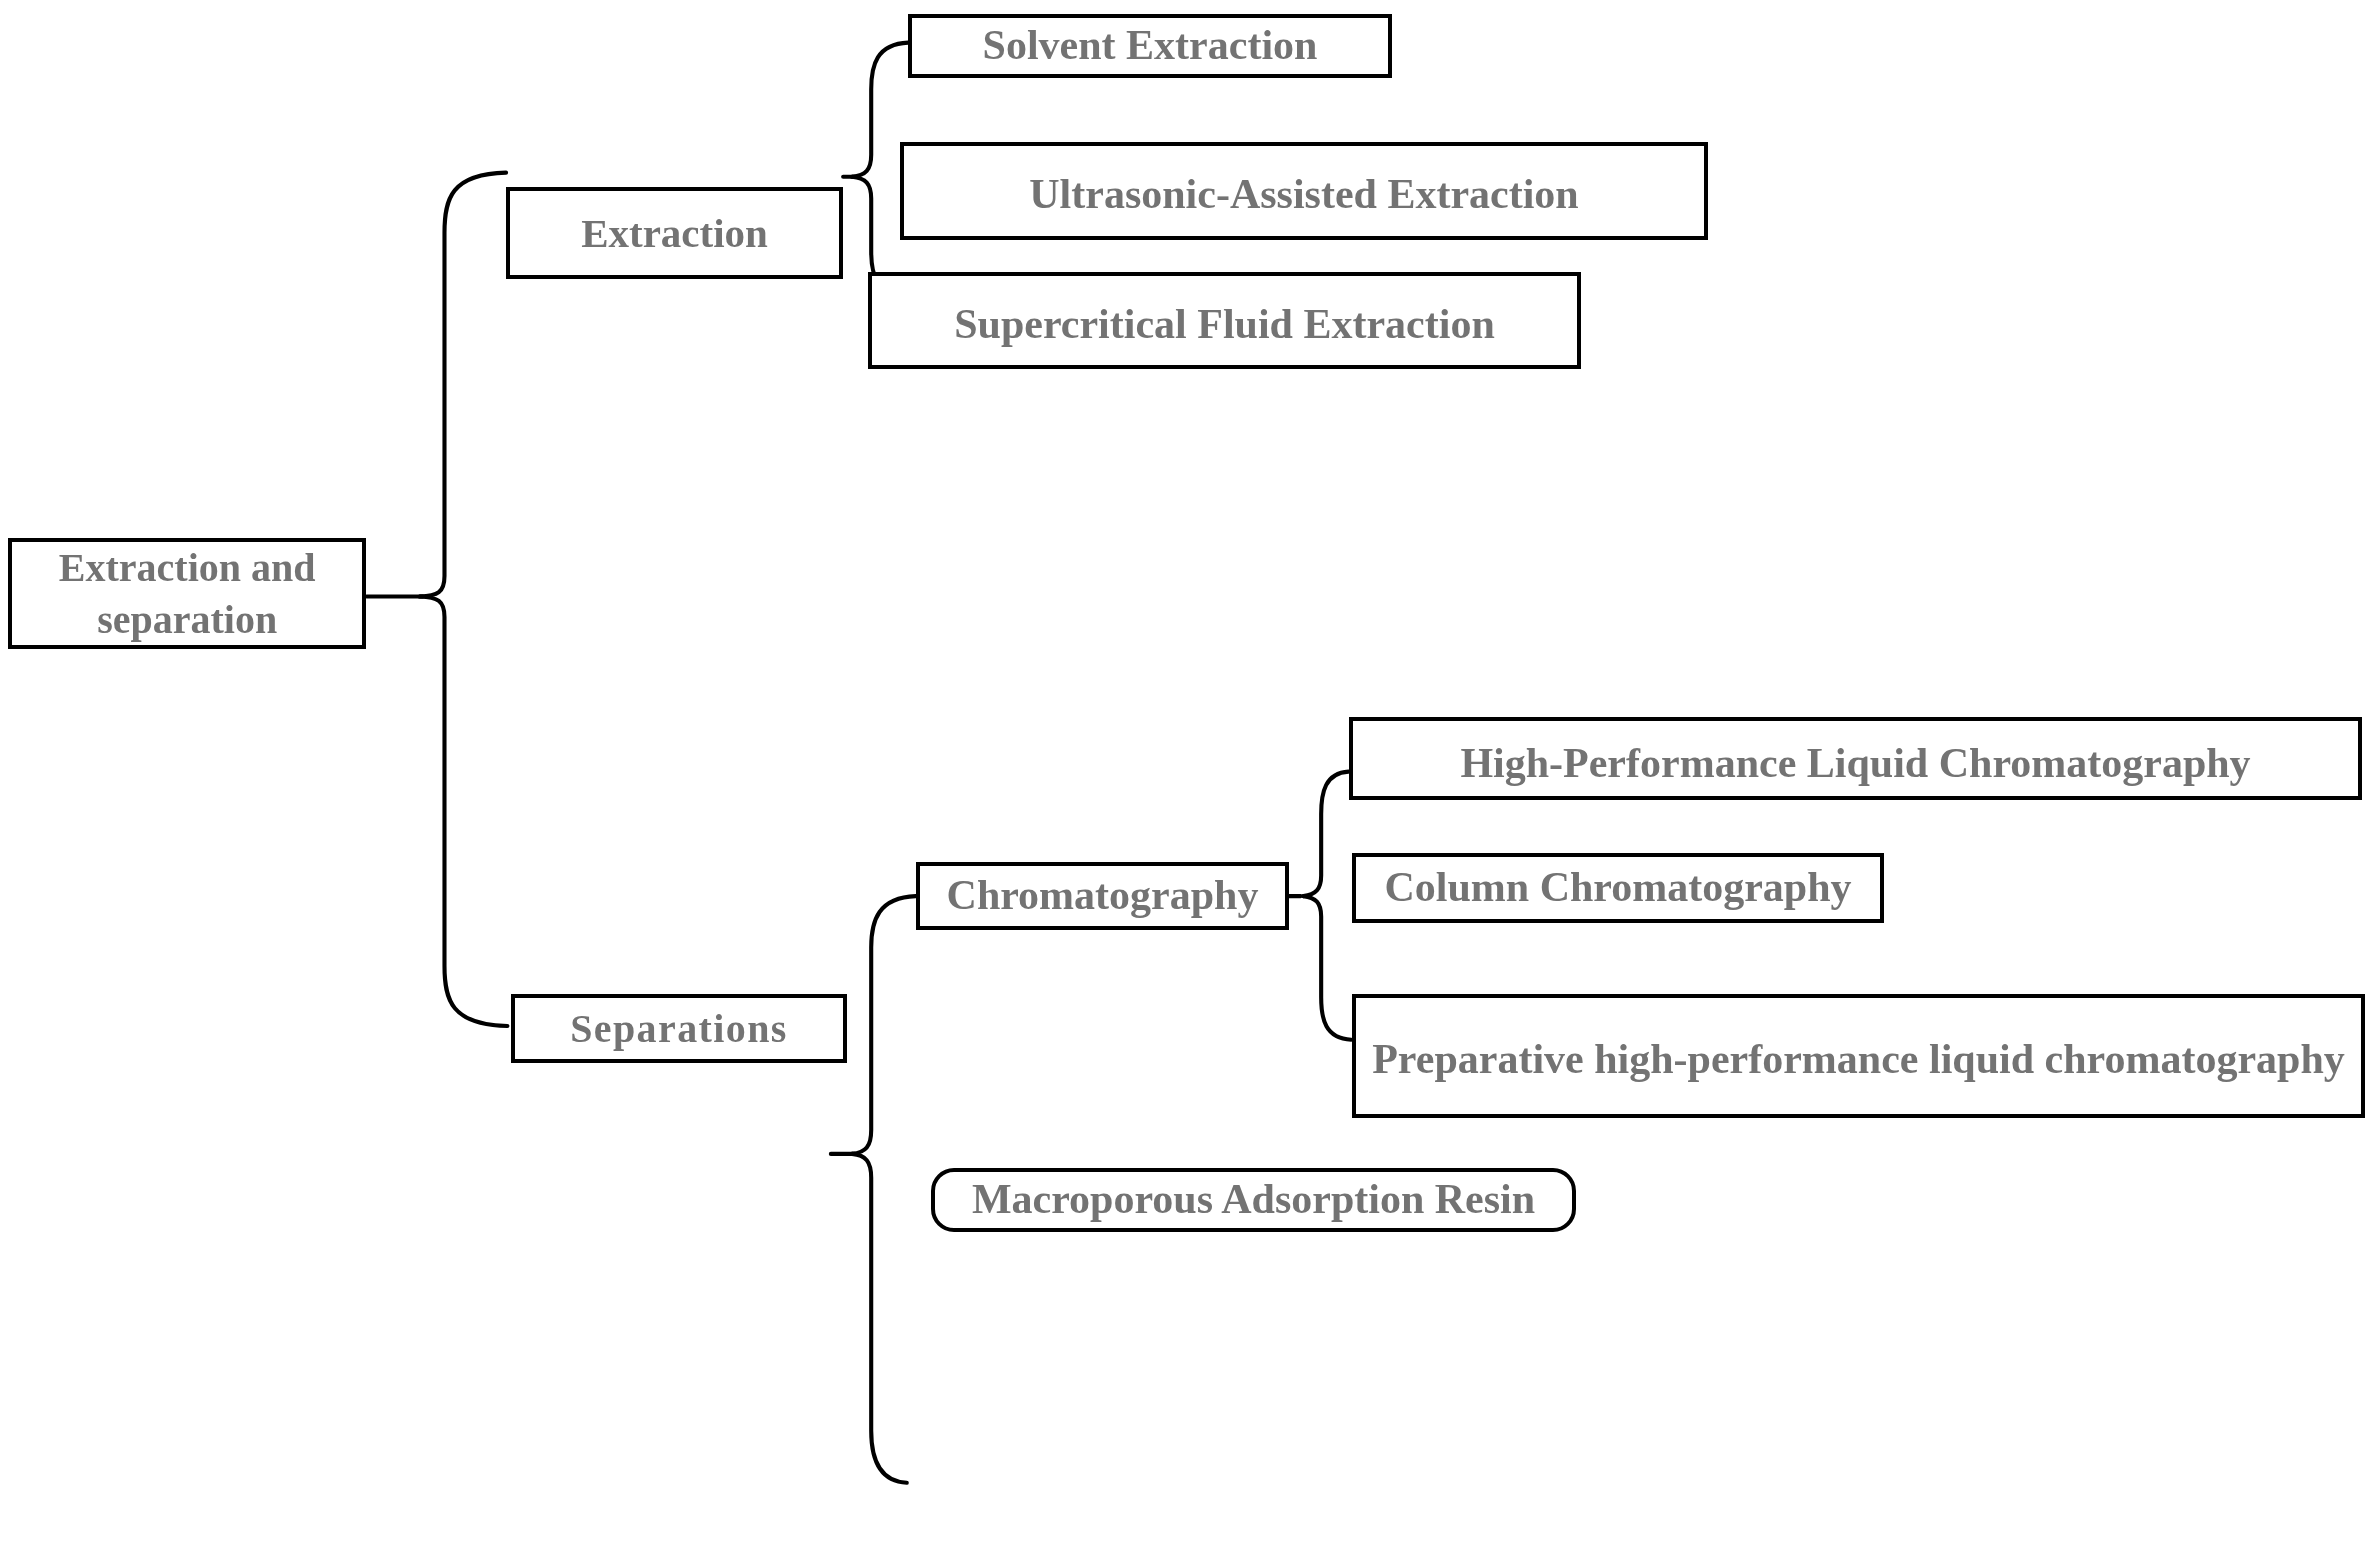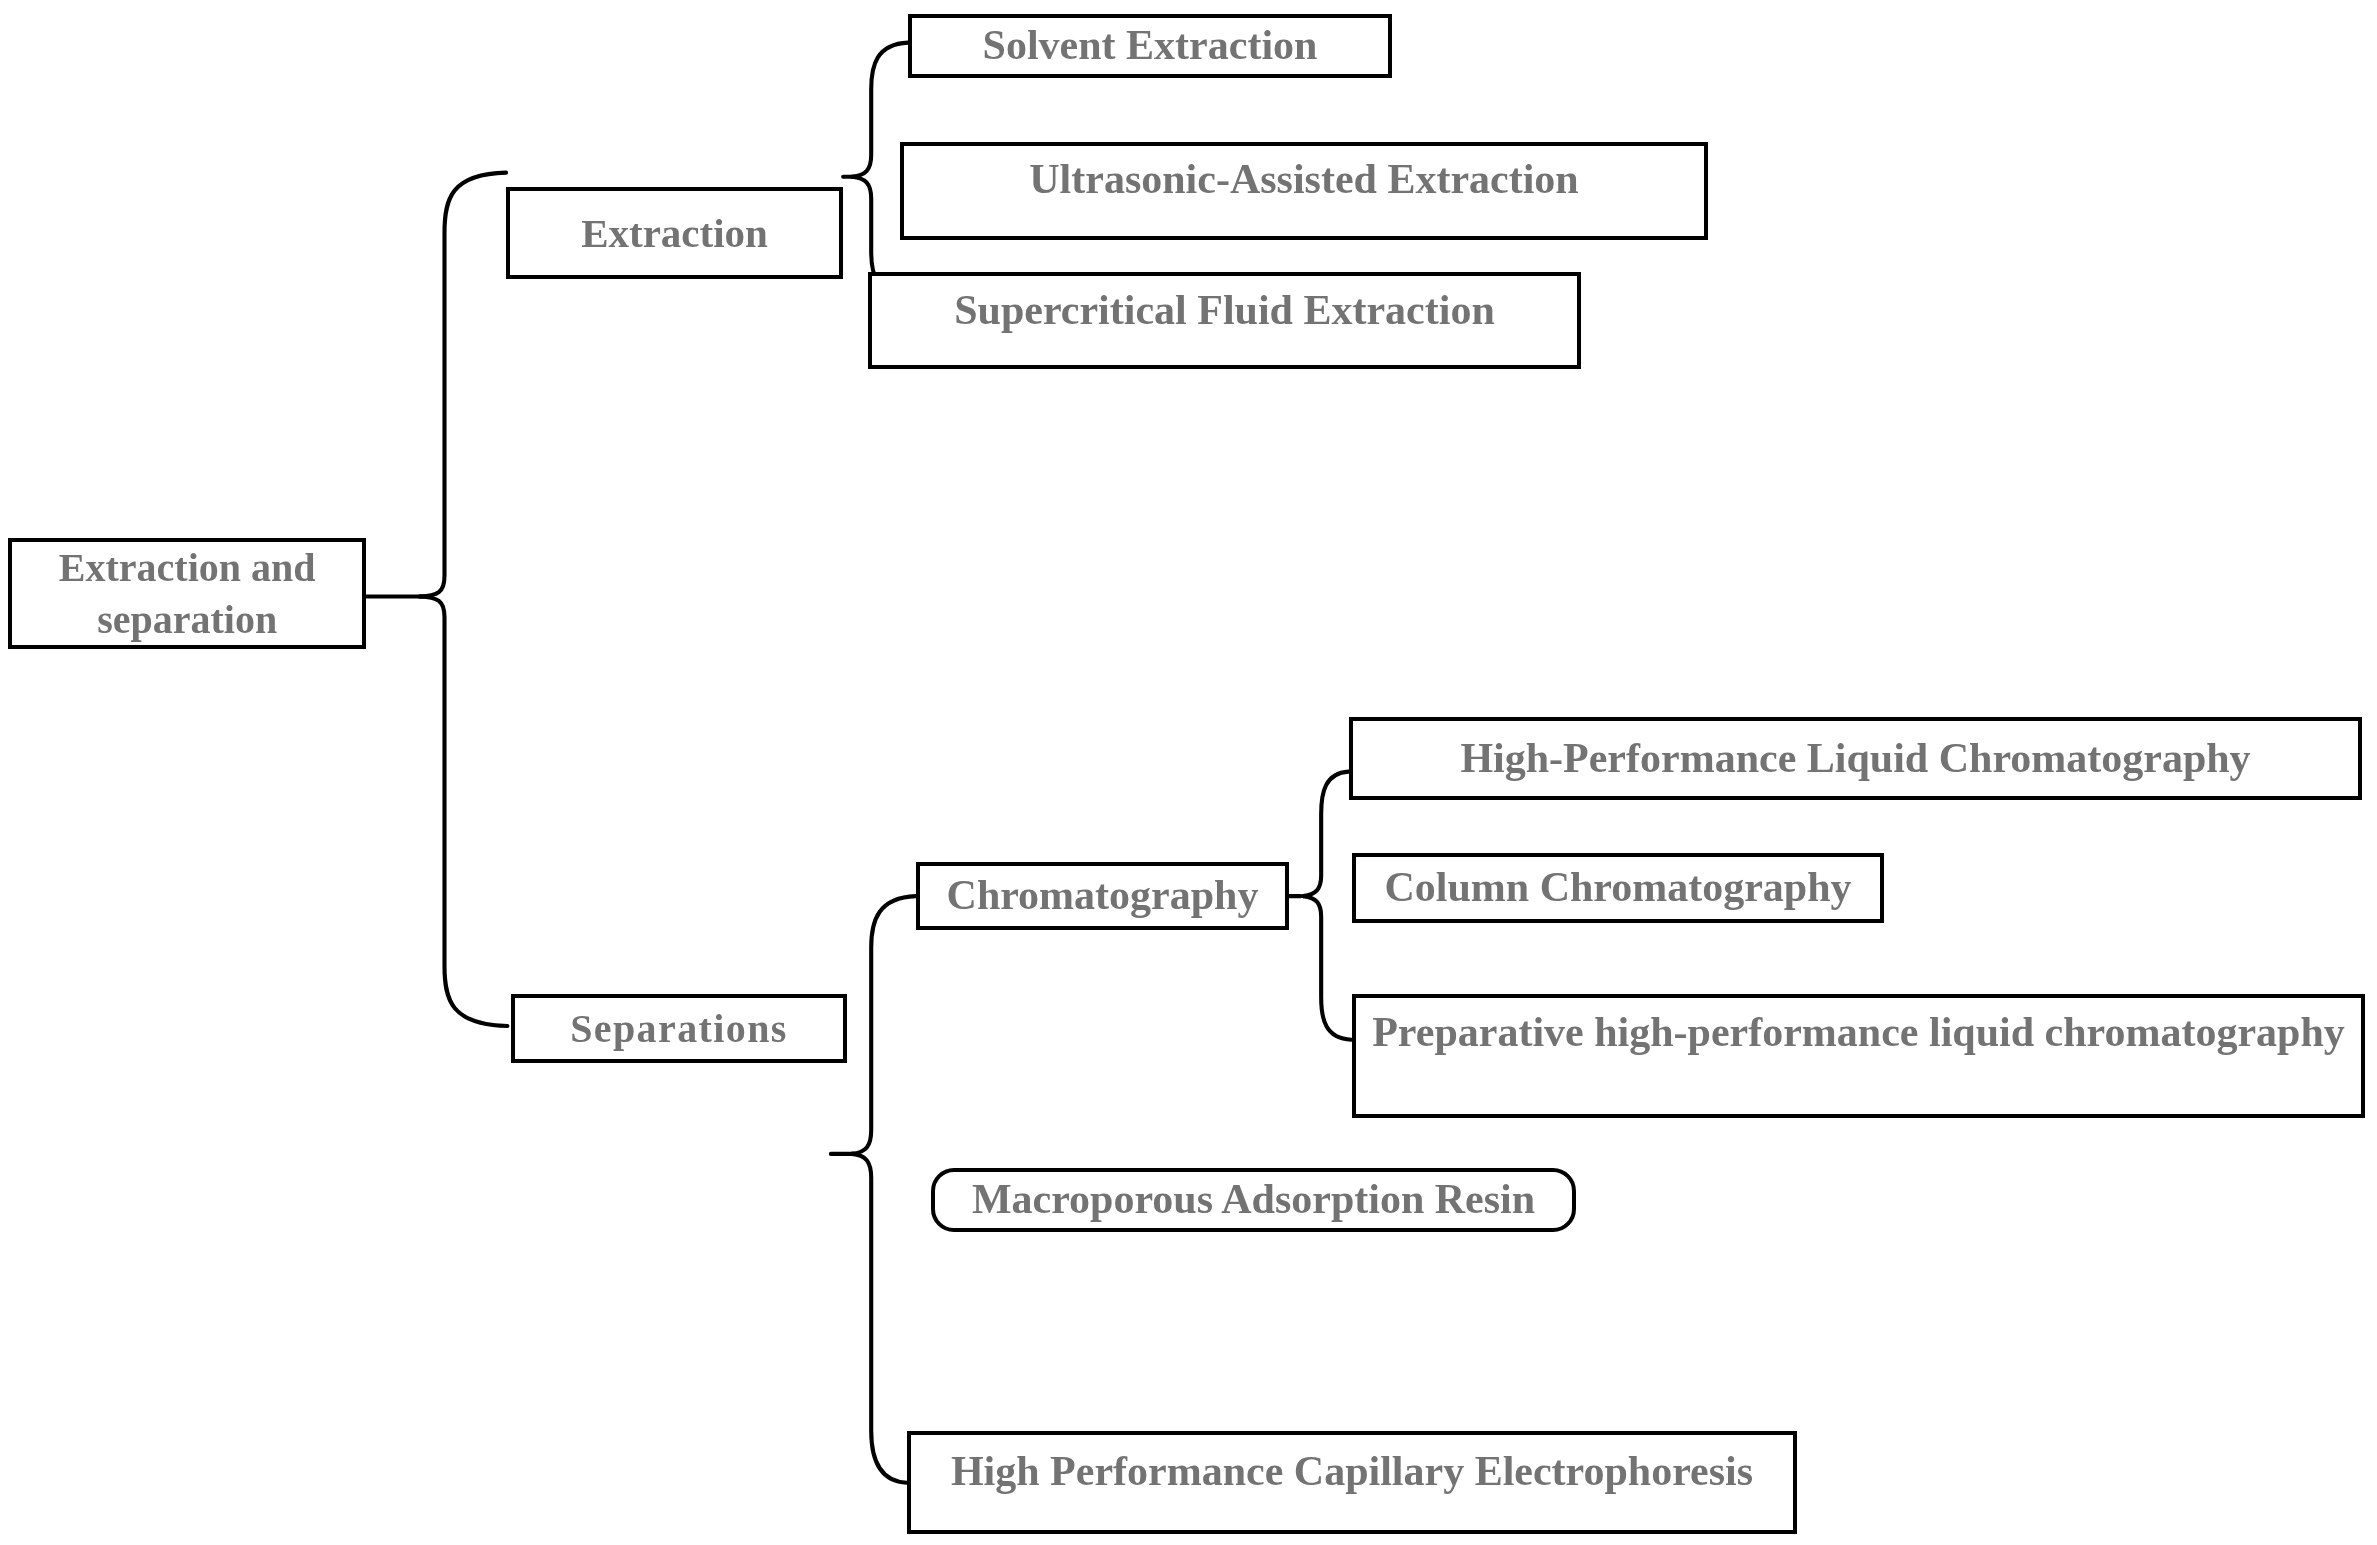--- a/index.html
+++ b/index.html
@@ -35,21 +35,21 @@
     color: #737373;
     font-weight: bold;
     display: flex;
     align-items: center;
     justify-content: center;
     text-align: center;
     font-size: 42px;
     line-height: 1.28;
   }
   .node.top-align {
-    align-items: flex-start;
+    align-items: center;
   }
   
   #root-box          { left: 8.2px;   top: 538px;  width: 358px;  height: 111px; font-size: 40px; }
   #extraction-box    { left: 506px;  top: 149px;  width: 337px;  height: 92px; font-size: 41px; margin-top: 38px; }
   #solvent-box       { left: 908px; top: 13.7px;   width: 484px;  height: 64px; }
   #ultrasonic-box    { left: 900px; top: 142px;  width: 808px; height: 98px; padding-top: 6.8px; }
   #supercritical-box { left: 868px; top: 272px;  width: 713px; height: 97px; padding-top: 8.2px; }
   #chromatography-box{ left: 916px; top: 862px; width: 373px;  height: 68px; }
   #hplc-box          { left: 1349px; top: 717px; width: 1013px; height: 83px; padding-top: 11px; }
   #column-box        { left: 1352px; top: 853px; width: 532px;  height: 70px; }
@@ -127,18 +127,15 @@
   </div>
 
   <div class="node top-align" id="preparative-box">
     <span>Preparative high-performance liquid chromatography</span>
   </div>
 
   <div class="node" id="macroporous-box">
     <span>Macroporous Adsorption Resin</span>
   </div>
 
-  <div class="node top-align" id="hpce-box">
-    <span>High Performance Capillary Electrophoresis</span>
-  </div>
 
 </div>
 
 
 </body></html>

